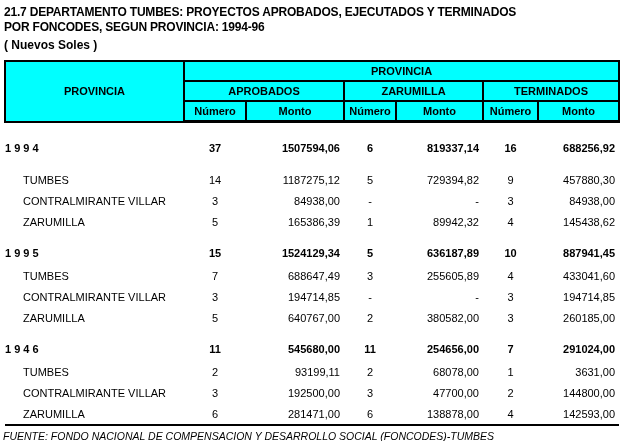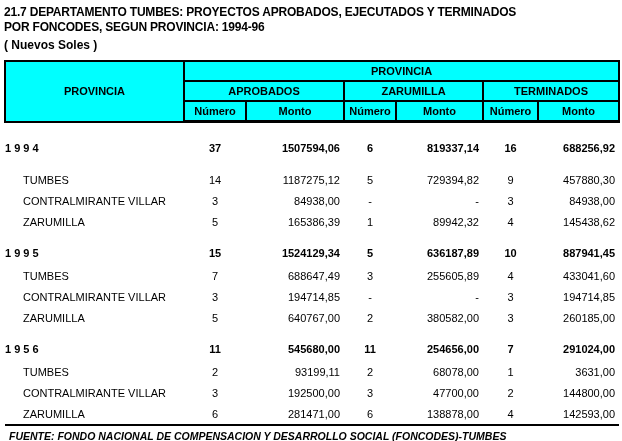--- a/index.html
+++ b/index.html
@@ -74,23 +74,22 @@
   tr.total td { font-weight: bold; }
   td.prov { text-align: left; padding-left: 18px; }
   td.year { text-align: left; font-weight: bold; }
   td.num  { text-align: center; }
   td.amt  { text-align: right; padding-right: 4px; }
   tbody tr:last-child td { border-bottom: 2px solid var(--border-color, #000000); }
 
   .source {
     font-size: 10.5px;
     font-style: italic;
-    padding: 4px 0 0 9px;
+    padding: 4px 0 0 3px;
     white-space: nowrap;
-    font-weight: bold;
   }
 </style>
 </head>
 <body>
 
 <div class="page">
 
   <div class="title-block">
     <div class="title-line">21.7  DEPARTAMENTO TUMBES: PROYECTOS APROBADOS, EJECUTADOS Y TERMINADOS</div>
     <div class="title-line">POR FONCODES, SEGUN PROVINCIA: 1994-96</div>
@@ -208,21 +207,21 @@
           <td class="amt">640767,00</td>
           <td class="num">2</td>
           <td class="amt">380582,00</td>
           <td class="num">3</td>
           <td class="amt">260185,00</td>
         </tr>
         <tr class="sp10">
           <td colspan="7"></td>
         </tr>
         <tr class="row total">
-          <td class="year">1 9 5 6</td>
+          <td class="year">1 9 4 6</td>
           <td class="num">11</td>
           <td class="amt">545680,00</td>
           <td class="num">11</td>
           <td class="amt">254656,00</td>
           <td class="num">7</td>
           <td class="amt">291024,00</td>
         </tr>
         <tr class="sp2">
           <td colspan="7"></td>
         </tr>

